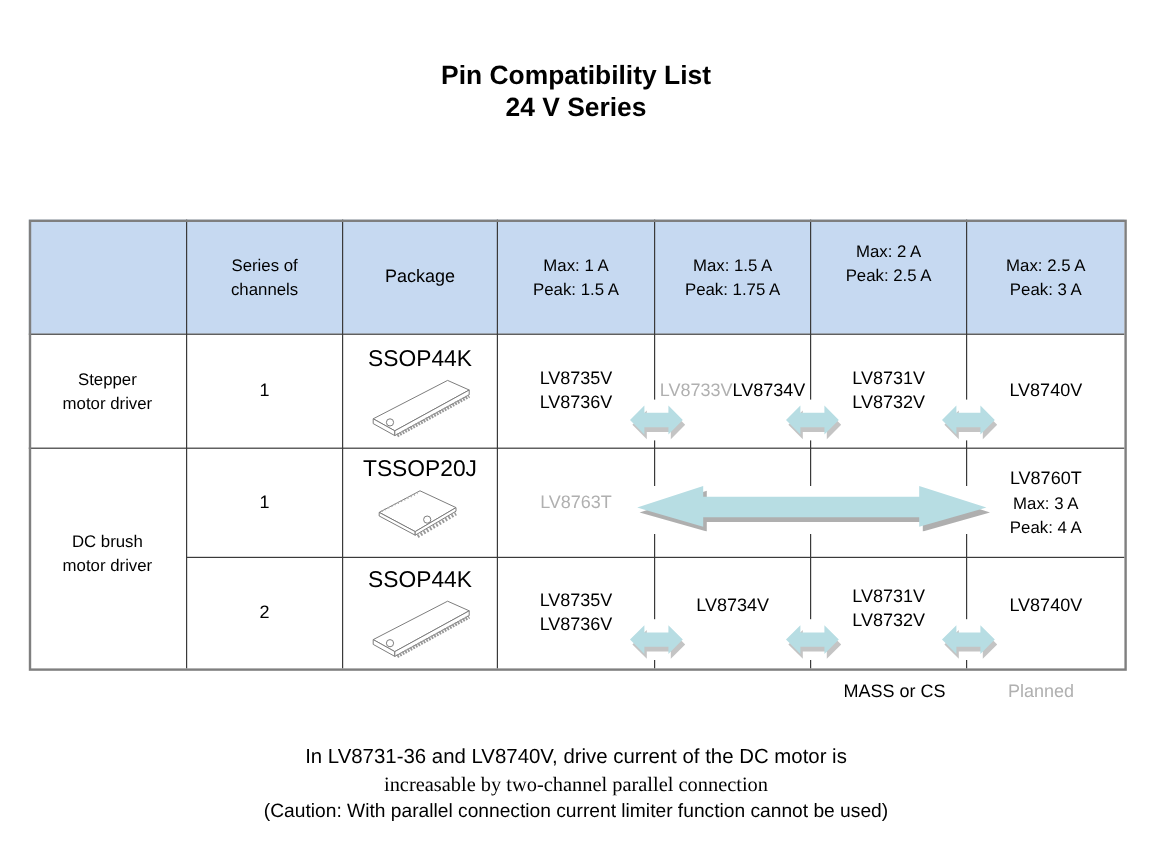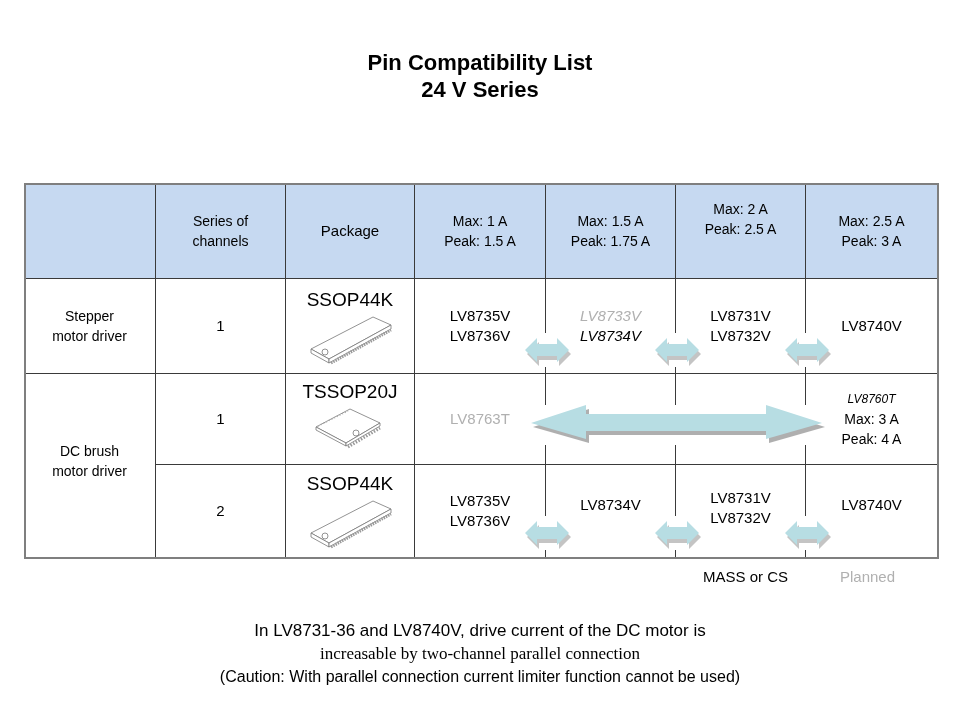--- a/index.html
+++ b/index.html
@@ -116,37 +116,37 @@
       <path d="M26 50 L26 54 L88 20 L88 16 Z"></path>
       <circle cx="22" cy="43" r="3"></circle>
     </g>
     <path d="M28 54 L88 21" stroke="#999" stroke-width="3" stroke-dasharray="1.5 1"></path>
   </svg>
 
   <div class="cell" style="left:391px;top:96px;width:130px;height:94px;flex-direction:column;">
     <span>LV8735V</span>
     <span>LV8736V</span>
   </div>
-  <div class="cell" style="left:522px;top:96px;width:129px;height:94px;flex-direction:column;font-style:italic;">
+  <div class="cell" style="left:522px;top:96px;width:129px;height:94px;">
     <span class="grey">LV8733V</span>
     <span>LV8734V</span>
   </div>
   <div class="cell" style="left:652px;top:96px;width:129px;height:94px;flex-direction:column;">
     <span>LV8731V</span>
     <span>LV8732V</span>
   </div>
   <div class="cell" style="left:782px;top:96px;width:131px;height:94px;">
     <span>LV8740V</span>
   </div>
 
   <div class="cell grey" style="left:391px;top:191px;width:130px;height:90px;text-align:center;">
     <span>LV8763T</span>
   </div>
   <div class="cell small" style="left:782px;top:191px;width:131px;height:90px;flex-direction:column;">
-    <span style="font-size:12px;font-style:italic;">LV8760T</span>
+    <span style="font-size:15px;">LV8760T</span>
     <span>Max: 3 A</span>
     <span>Peak: 4 A</span>
   </div>
 
   <div class="cell" style="left:391px;top:282px;width:130px;height:92px;flex-direction:column;">
     <span>LV8735V</span>
     <span>LV8736V</span>
   </div>
   <div class="cell" style="left:522px;top:282px;width:129px;height:80px;">
     <span>LV8734V</span>

